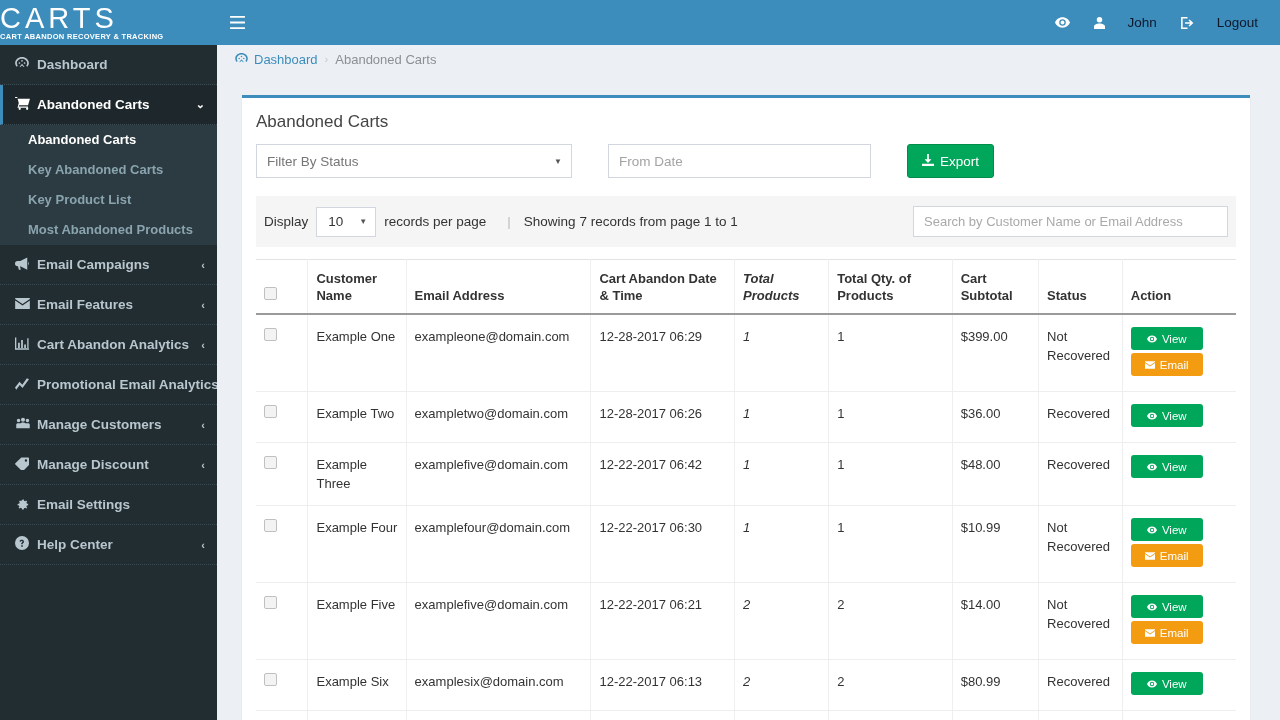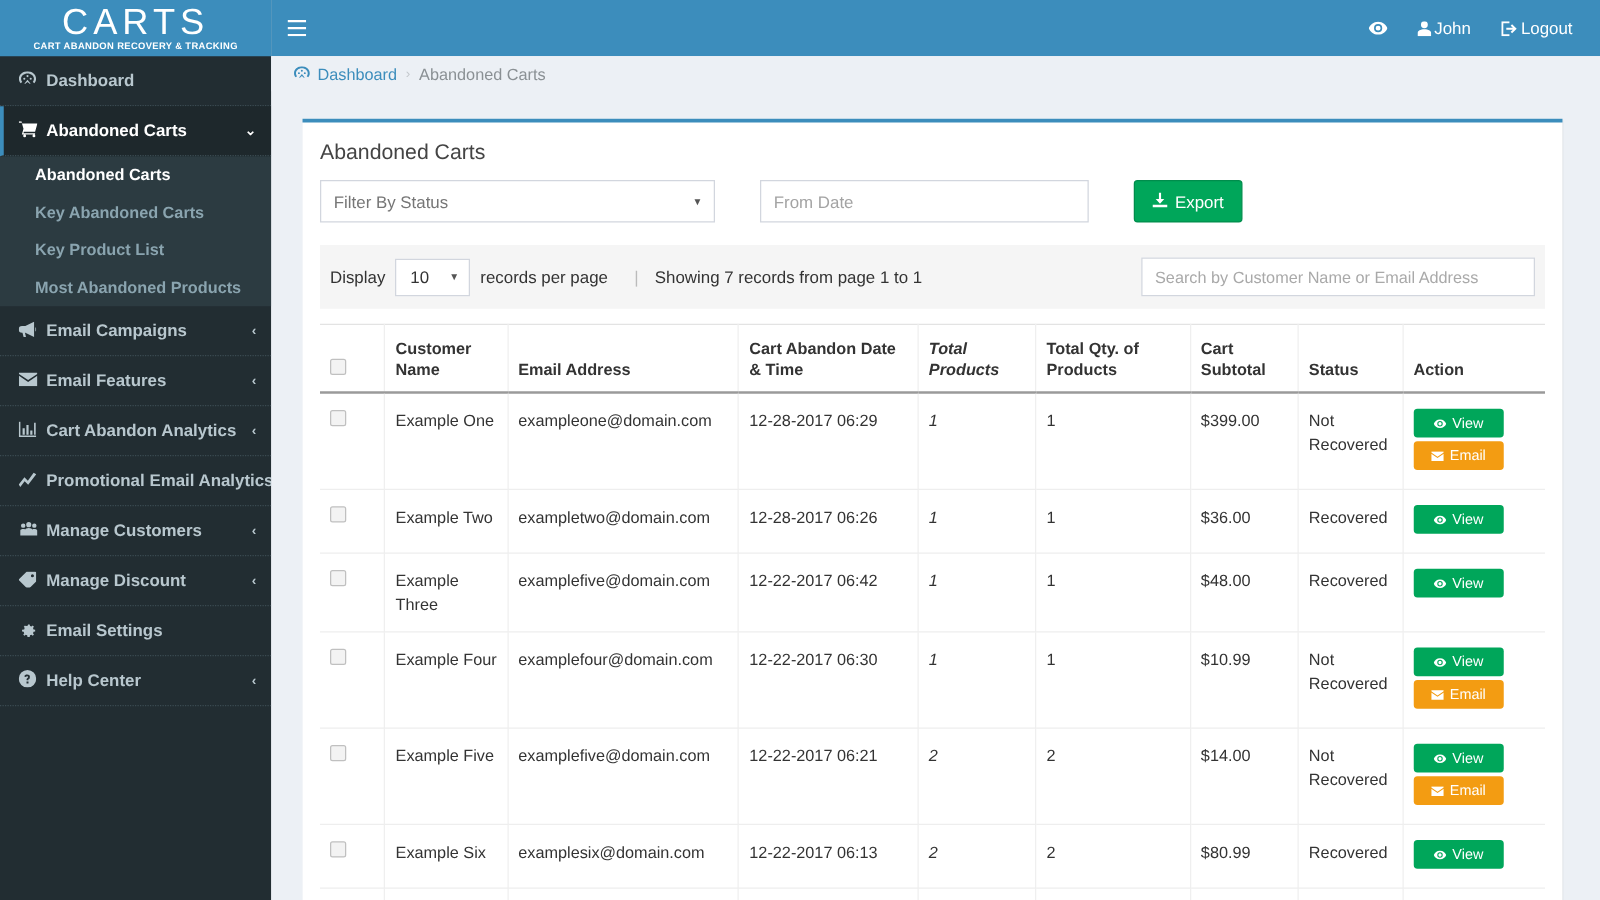--- a/index.html
+++ b/index.html
@@ -16,21 +16,21 @@
   
   .sidebar {
     position: absolute; left: 0; top: 0;
     width: 217px; height: 720px;
     background: #222d32;
   }
   .logo {
     height: 45px; width: 217px;
     background: #3c8dbc;
     display: flex; flex-direction: column;
-    align-items: center; justify-content: center;
+    justify-content: center;
     overflow: hidden;
   }
   .logo-main {
     color: #ffffff; font-size: 29px; font-weight: 400;
     letter-spacing: 4px; line-height: 28px;
     font-family: "Liberation Sans", sans-serif;
   }
   .logo-sub {
     color: #ffffff; font-size: 7.5px; letter-spacing: 0.3px;
     line-height: 10px; font-weight: bold;
@@ -77,22 +77,22 @@
   .hamburger {
     width: 40px; height: 45px;
     display: flex; align-items: center; justify-content: center;
     color: #fff; font-size: 16px; cursor: pointer;
   }
   .header-right {
     margin-left: auto; display: flex; align-items: center;
     height: 45px; padding-right: 10px;
   }
   .header-link {
-    display: flex; align-items: center; gap: 2px;
-    color: #ffffff; font-size: 13.5px;
+    display: flex; align-items: center; gap: 22px;
+    color: #0f172a; font-size: 13.5px;
     padding: 0 12px; height: 45px; cursor: pointer;
     text-decoration: none;
   }
   .header-link svg { display: block; }
 
   
   .content {
     position: absolute; left: 217px; top: 45px;
     width: 1063px; height: 675px;
     background: #ecf0f5;

